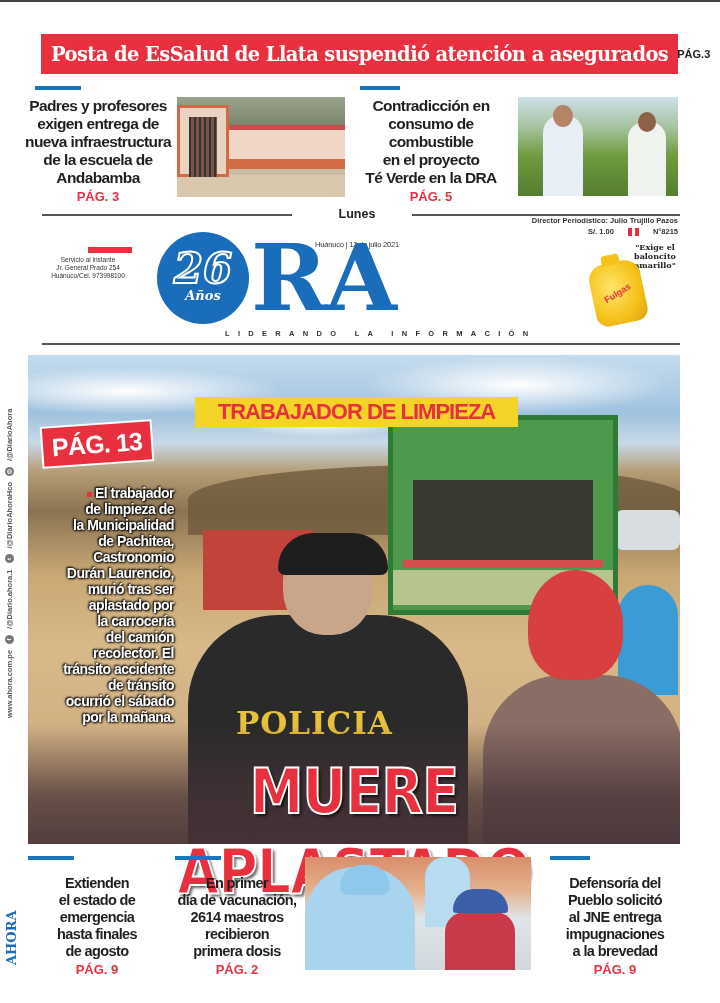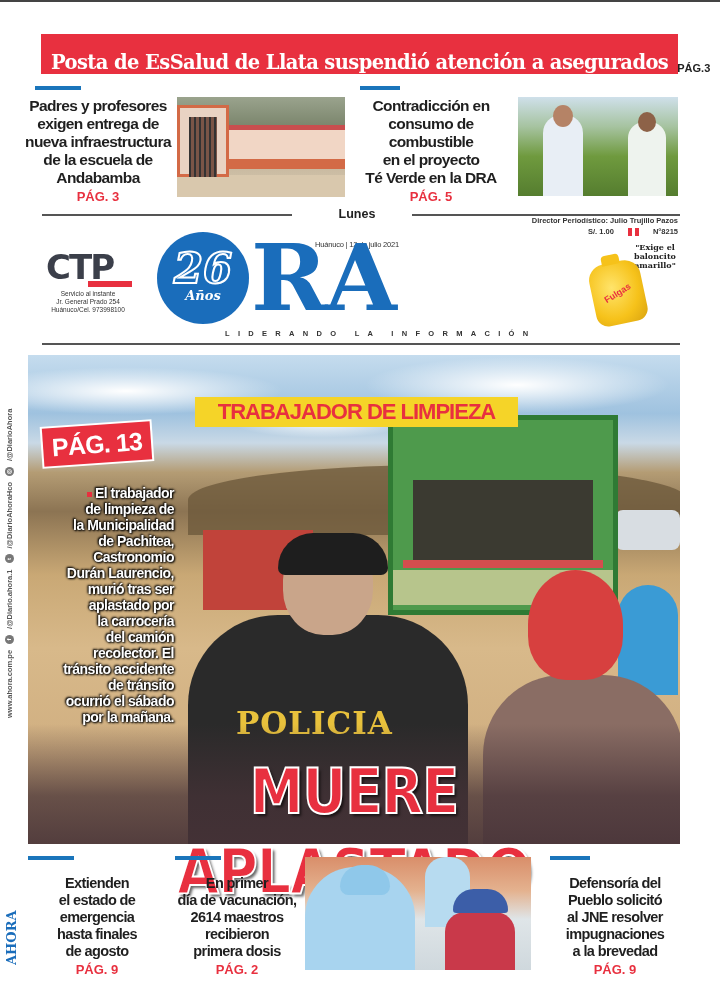--- a/index.html
+++ b/index.html
@@ -4,21 +4,21 @@
 <style>
   * { box-sizing: border-box; margin: 0; padding: 0; }
   html, body { width: 720px; height: 1003px; background: #ffffff; overflow: hidden; }
   body { position: relative; font-family: "Liberation Sans", sans-serif; color: #222; }
 
   .top-rule { position: absolute; left: 0; top: 0; width: 720px; height: 2px; background: #444; }
 
   
   .top-banner {
     position: absolute; left: 41px; top: 34px; width: 637px; height: 40px;
-    background: #e8303f; display: flex; align-items: flex-end; padding-left: 10px;
+    background: #e8303f; display: flex; align-items: center; padding-left: 10px;
   }
   .top-banner .headline {
     font-family: "DejaVu Serif", serif; font-weight: bold; color: #fff;
     font-size: 19.5px; letter-spacing: -0.6px; white-space: nowrap;
   }
   .top-banner .pg {
     font-family: "Liberation Sans", sans-serif; font-weight: bold; color: #222;
     font-size: 11px; margin-left: 9px;
   }
 
@@ -234,21 +234,20 @@
     <span class="peru-flag">
         <span></span>
         <span></span>
         <span></span>
       </span>
     <span>N°8215</span>
   </div>
 </div>
 
 <div class="ctp">
-  <div class="logo">CTP</div>
   <div class="logo-bar"></div>
   <div class="info">
     <div>Servicio al instante</div>
     <div>Jr. General Prado 254</div>
     <div>Huánuco/Cel. 973998100</div>
   </div>
 </div>
 
 <div class="masthead">
   <div class="anniv">
@@ -345,19 +344,19 @@
   <div class="standing"></div>
   <div class="nurse"></div>
   <div class="patient"></div>
   <div class="cap2"></div>
 </div>
 
 <div class="blue-bar" style="left:550px;top:856px;width:40px;"></div>
 <div class="teaser-text" style="left:548px;top:875px;width:134px;font-size:14.5px;line-height:17px;">
   <span style="display:block">Defensoría del</span>
   <span style="display:block">Pueblo solicitó</span>
-  <span style="display:block">al JNE resolver</span>
+  <span style="display:block">al JNE entrega</span>
   <span style="display:block">impugnaciones</span>
   <span style="display:block">a la brevedad</span>
   <span class="teaser-pg">PÁG. 9</span>
 </div>
 
 <div class="side-logo">AHORA</div>
 
 </body></html>

